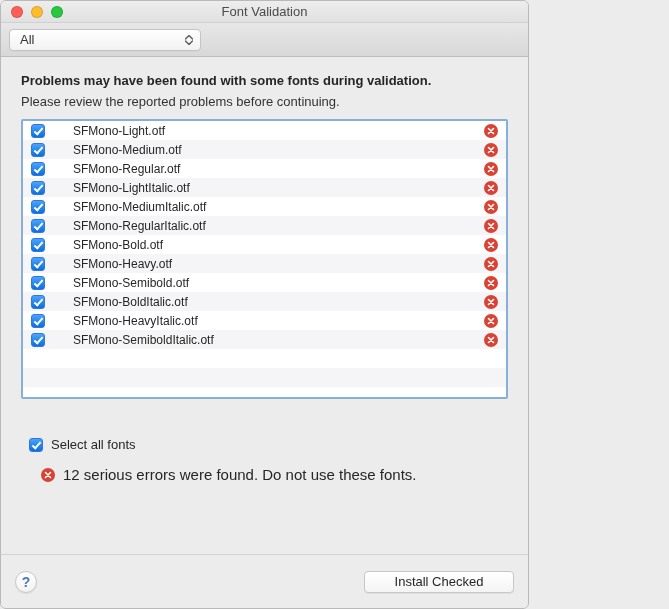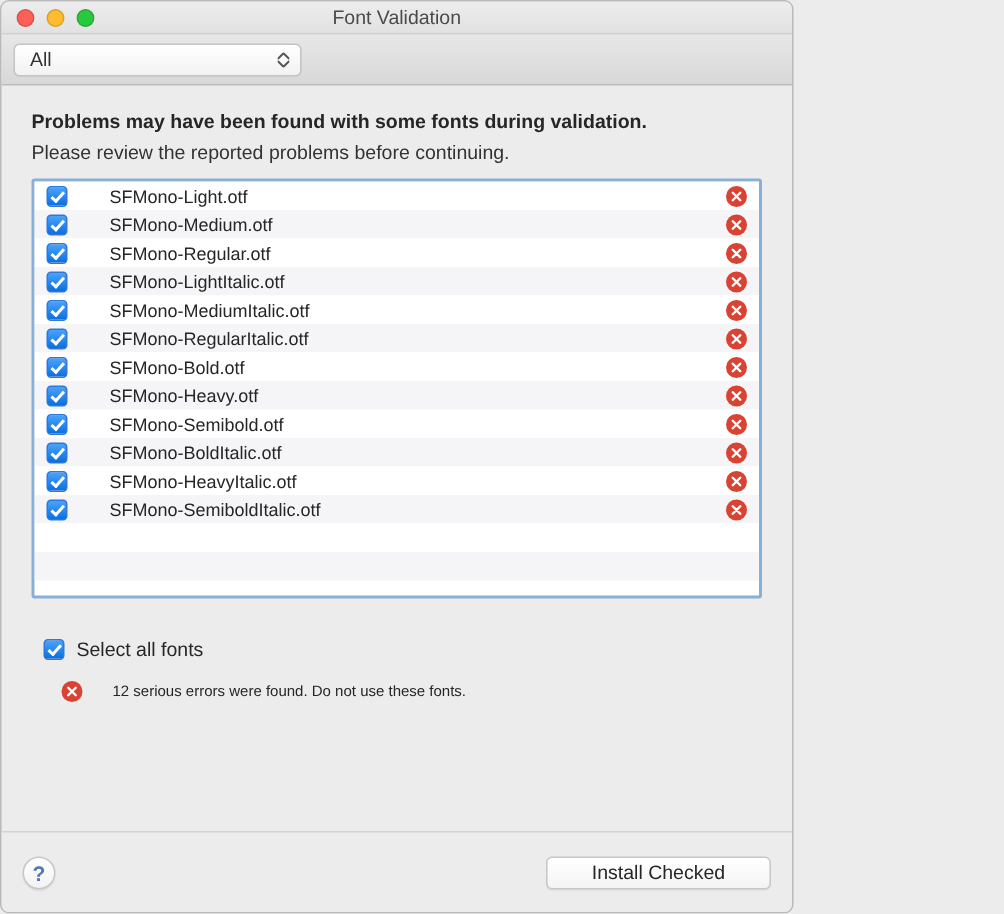--- a/index.html
+++ b/index.html
@@ -136,32 +136,32 @@
   .mac-checkbox:checked::after {
     content: "";
     position: absolute;
     left: 4px; top: 1px;
     width: 3px; height: 7px;
     border: solid #fff;
     border-width: 0 2px 2px 0;
     transform: rotate(42deg);
   }
   .below-list {
-    padding: 14px 4px 0 4px;
+    padding: 26px 4px 0 4px;
   }
   .select-all {
     display: flex; align-items: center; gap: 8px;
     margin: 12px 0 14px 4px;
     font-size: 13px; color: #262626;
   }
   .select-all .mac-checkbox { width: 14px; height: 14px; }
   .error-summary {
-    display: flex; align-items: center; gap: 20px;
+    display: flex; align-items: center; gap: 8px;
     margin-left: 16px;
-    font-size: 10px; color: #262626; text-align: center;
+    font-size: 15px; color: #262626; text-align: center;
   }
   .footer {
     height: 54px;
     border-top: 1px solid #d3d3d3;
     display: flex; align-items: center;
     padding: 0 14px;
     justify-content: space-between;
     background: #ececec;
   }
   .help-btn {

